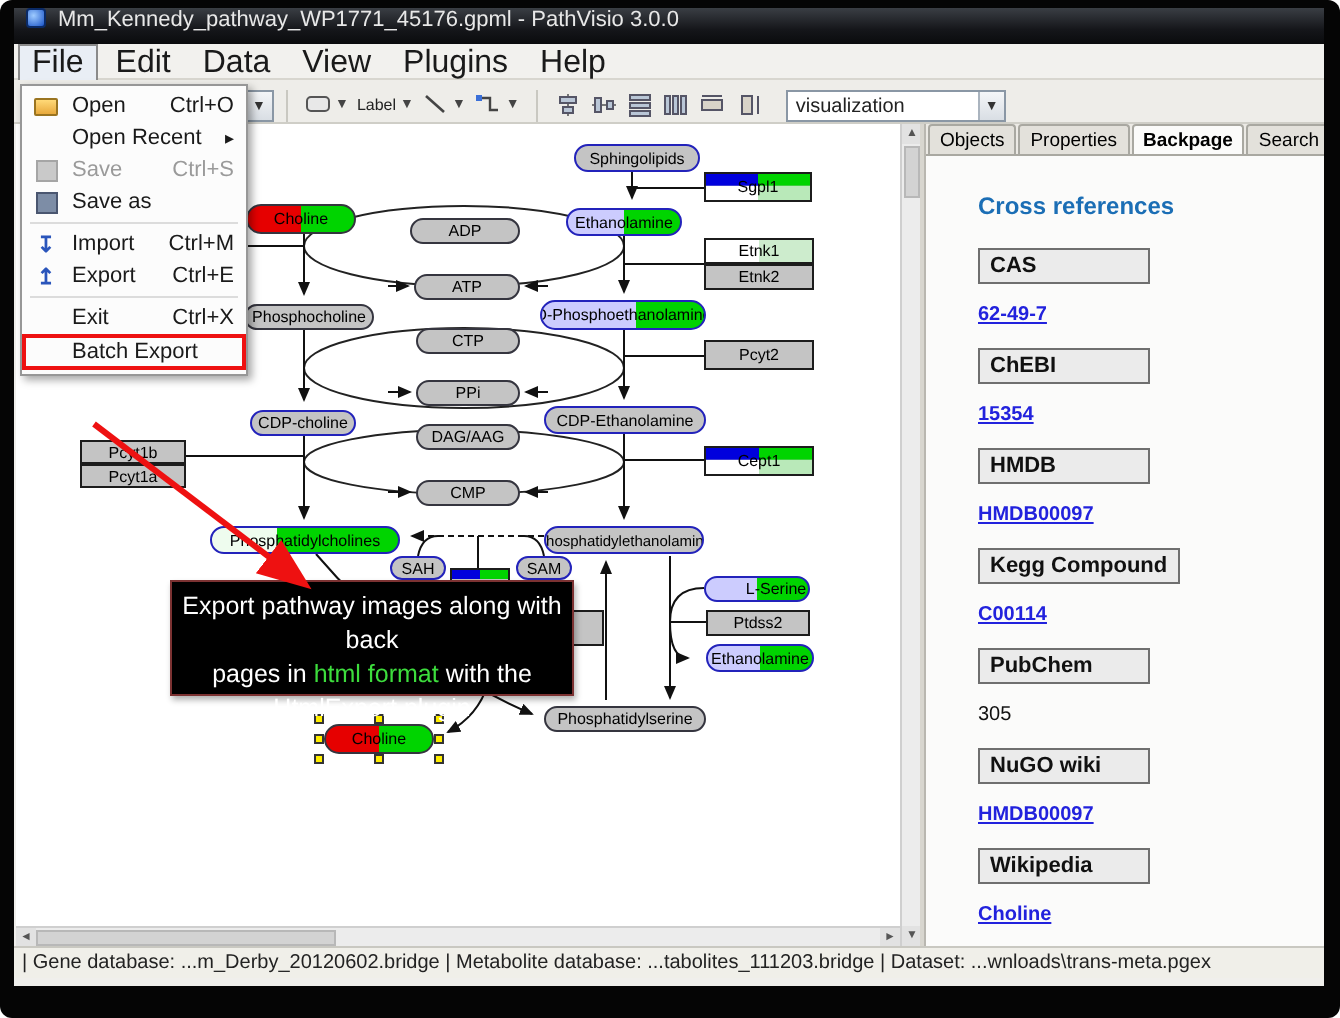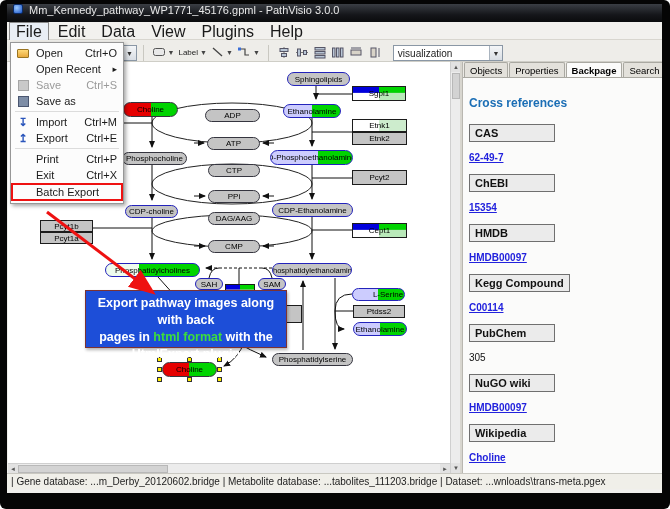--- a/index.html
+++ b/index.html
@@ -41,21 +41,21 @@
   .sbtn { position:absolute; top:0; width:10px; height:10px; font-size:6px; color:#555; display:flex; align-items:center; justify-content:center; background:#e2e2e2; }
   .vscroll { position:absolute; left:443px; top:58px; width:10px; height:411px; background:#ececec; border-left:1px solid #cfcfcf; }
   .vscroll .thumb { position:absolute; left:1px; top:11px; width:8px; height:26px; background:#d3d3d3; border:1px solid #b8b8b8; }
   .splitter { position:absolute; left:453px; top:58px; width:2px; height:411px; background:#d8d6cf; }
 
   
   .panel { position:absolute; left:455px; top:58px; width:200px; height:411px; background:#fbfbfa; border-left:1px solid #b9b7b0; }
   .tabs { display:flex; height:16px; background:#eceae5; border-bottom:1px solid #a9a8a1; font-size:9.5px; }
   .tab { padding:2px 5px; border:1px solid #a9a8a1; border-bottom:none; background:#e3e1db; margin-left:1px; border-radius:2px 2px 0 0; white-space:nowrap; }
   .tab.active { background:#fbfbfa; position:relative; top:0; font-weight:bold; }
-  .panel-content { padding:10px 0 0 6px; height:395px; overflow:hidden; }
+  .panel-content { padding:10px 0 0 26px; height:395px; overflow:hidden; }
   .xref-heading { color:#1b6eb5; font-weight:bold; font-size:12px; margin:8px 0 14px 0; }
   .xref-section { margin-bottom:9px; }
   .xref-box { border:1px solid #6f6f6f; background:#ebebeb; font-weight:bold; font-size:11px;
     padding:2px 5px; min-width:86px; width:fit-content; margin-bottom:5px; color:#111; }
   .xref-link { font-size:10px; font-weight:bold; color:#2222dd; text-decoration:underline; }
   .xref-plain { font-size:10px; color:#111; }
 
   
   .statusbar { position:absolute; left:0; top:469px; width:100%; height:16px; background:#f0efe9;
     border-top:1px solid #c9c8c1; display:flex; align-items:center; padding-left:4px; font-size:10px; color:#222; white-space:nowrap; }
@@ -87,23 +87,23 @@
   .fm-sep { height:1px; background:#dcdcdc; margin:2px 4px; }
   .fm-item.highlighted { border:2px solid #ee1111; height:18px; padding-left:2px; }
   .submenu-arrow::after { content:"▸"; font-size:9px; margin-left:auto; }
   .ic-new { width:10px; height:12px; background:#fff; border:1px solid #777; border-radius:1px; }
   .ic-folder { width:12px; height:9px; background:linear-gradient(#ffd978,#e8a93c); border:1px solid #9a7420; border-radius:1px; }
   .ic-save { width:11px; height:11px; background:#7d8da6; border:1px solid #4a5670; }
   .ic-save.dis { background:#c9c9c9; border-color:#a5a5a5; }
   .ic-arrow { color:#2a55bb; font-size:11px; font-weight:bold; }
 
   
-  .callout { position:absolute; left:78px; top:286px; width:202px; height:58px; background:#1d4ed8;
+  .callout { position:absolute; left:78px; top:286px; width:202px; height:58px; background:#000000;
     border:1px solid #7c3232; box-shadow:1px 2px 3px rgba(0,0,0,.3); z-index:70;
-    color:#fff; font-weight:bold; font-size:12.5px; text-align:center; line-height:1.35; padding-top:4px; }
+    color:#fff; font-weight:normal; font-size:12.5px; text-align:center; line-height:1.35; padding-top:4px; }
   .callout .hl { color:#3ddd3d; }
   .overlay-svg { position:absolute; left:0; top:0; z-index:80; pointer-events:none; }
 </style>
 </head>
 <body>
 
 <div class="frame">
   <div class="window">
 
     <div class="titlebar">
@@ -437,25 +437,20 @@
         <span class="fm-short">Ctrl+M</span>
       </div>
       <div class="fm-item">
         <span class="fm-icon ic-arrow">↥</span>
         <span class="fm-label">Export</span>
         <span class="fm-short">Ctrl+E</span>
       </div>
       <div class="fm-sep"></div>
       <div class="fm-item">
         <span class="fm-icon"></span>
-        <span class="fm-label">Print</span>
-        <span class="fm-short">Ctrl+P</span>
-      </div>
-      <div class="fm-item">
-        <span class="fm-icon"></span>
         <span class="fm-label">Exit</span>
         <span class="fm-short">Ctrl+X</span>
       </div>
       <div class="fm-item highlighted">
         <span class="fm-icon"></span>
         <span class="fm-label">Batch Export</span>
       </div>
     </div>
 
     <div class="callout">

